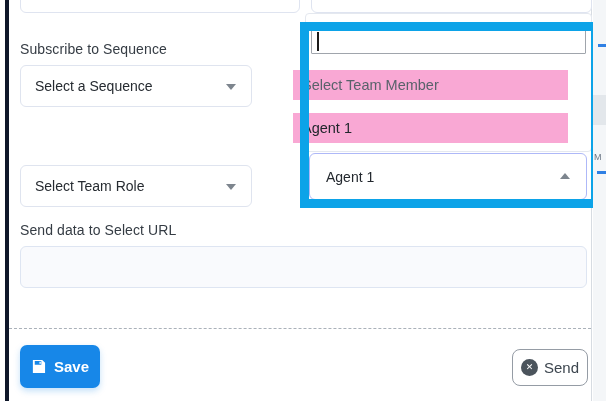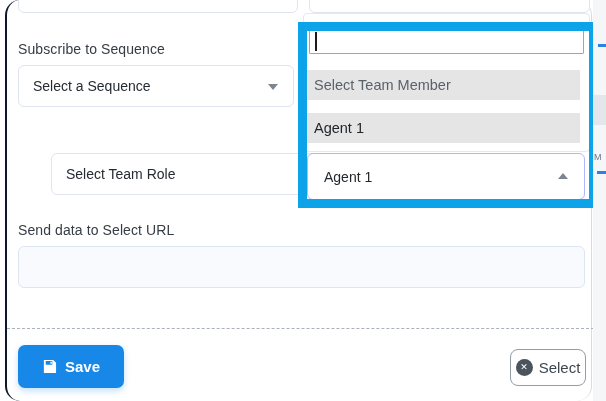--- a/index.html
+++ b/index.html
@@ -8,40 +8,39 @@
 
   .stage {
     position:relative; width:606px; height:401px;
     background:#fff; overflow:hidden;
   }
 
   
   .modal-body {
     position:absolute; left:5px; top:0; width:587px; height:401px;
     background:#fff;
-    border-left:2px solid #0f172a;
+    border-left:4px solid #0f172a;
     border-right:1px solid #d7dce2;
-    border-radius:15px;
   }
 
   
   .top-field {
     position:absolute; top:-32px; height:45px;
     background:#fff; border:1px solid #dfe4f0; border-radius:6px;
   }
   .top-field.left  { left:11px;  width:280px; }
   .top-field.right { left:302px; width:281px; }
 
   .form-label {
     position:absolute; left:11px;
     font-size:14px; color:#353c44; letter-spacing:.1px;
   }
 
   .select-box {
-    position:absolute; left:11px; width:276px; height:42px;
+    position:absolute; left:11px; width:232px; height:42px;
     background:#fff; border:1px solid #dfe4ef; border-radius:6px;
     display:flex; align-items:center; padding:0 14px;
     font-size:14px; color:#262b31; cursor:pointer;
   }
   .caret-down {
     position:absolute; right:15px; top:50%; margin-top:-2px;
     width:0; height:0;
     border-left:5px solid transparent; border-right:5px solid transparent;
     border-top:6px solid #7d858e;
   }
@@ -69,23 +68,23 @@
     background:#fff; border:1px solid #a0a5ac; border-radius:1px;
     font-size:13px; color:#222; padding:0 6px; outline:none;
   }
   .dd-cursor {
     position:absolute; left:308px; top:32px; width:2px; height:19px;
     background:#1b1b1b; animation:blink 1s steps(1,end) infinite;
   }
   @keyframes blink { 50% { opacity:0; } }
 
   .dd-option {
-    position:absolute; left:298px; width:275px; height:30px;
+    position:absolute; left:284px; width:275px; height:30px;
     display:flex; align-items:center; padding-left:9px;
-    font-size:14.5px; background:#e5e5e5; cursor:pointer;
+    font-size:14.5px; background:#f9a8d4; cursor:pointer;
   }
   .dd-option.opt0 { top:70px;  color:#59626b; }
   .dd-option.opt1 { top:113px; color:#21262c; }
 
   .dd-select {
     position:absolute; left:300px; top:153px; width:278px; height:47px;
     background:#fff; border:1px solid #aeb8f8; border-radius:6px;
     display:flex; align-items:center; padding:0 16px;
     font-size:14px; color:#23282e; cursor:pointer;
   }
@@ -95,21 +94,21 @@
     position:absolute; left:291px; top:22px; width:300px; height:186px;
     border:9px solid #0ca3e8; background:transparent; pointer-events:none;
   }
 
   
   .footer-divider {
     position:absolute; left:0; top:328px; width:587px; height:0;
     border-top:1px dashed #aab1b9;
   }
   .btn-save {
-    position:absolute; left:11px; top:345px; width:106px; height:43px;
+    position:absolute; left:11px; top:345px; width:80px; height:43px;
     background:#1787e8; color:#fff; border:none; border-radius:7px;
     font-size:15px; font-weight:bold; font-family:inherit;
     display:flex; align-items:center; justify-content:center; gap:8px;
     cursor:pointer; box-shadow:0 3px 6px rgba(23,135,232,.25);
   }
   .btn-close {
     position:absolute; left:503px; top:349px; width:76px; height:37px;
     background:#fff; color:#3d464f; border:1px solid #959ca5; border-radius:8px;
     font-size:15px; font-family:inherit;
     display:flex; align-items:center; justify-content:center; gap:6px;
@@ -140,21 +139,21 @@
 
     <input class="top-field left" type="text" value="" style="">
     <input class="top-field right" type="text" value="" style="">
 
     <div class="form-label" style="top:41px;">Subscribe to Sequence</div>
     <div class="select-box" style="top:65px;">
       <span>Select a Sequence</span>
       <span class="caret-down"></span>
     </div>
 
-    <div class="select-box" style="top:153px;margin-left:33px;">
+    <div class="select-box" style="top:165px;">
       <span>Select Team Role</span>
       <span class="caret-down"></span>
     </div>
 
     <div class="dd-panel"></div>
     <input class="dd-search" type="text" value="" style="">
     <div class="dd-cursor"></div>
     <div class="dd-option opt0">Select Team Member</div>
     <div class="dd-option opt1">Agent 1</div>
     <div class="dd-select">
@@ -169,21 +168,21 @@
 
     <div class="footer-divider"></div>
     <button class="btn-save">
       <svg width="15" height="15" viewBox="0 0 16 16">
         <path fill="#ffffff" d="M2 1h10l3 3v11H2V1zm2 1v4h7V2H4zm5 1h1.5v2H9V3zM4 9h8v5H4V9z"></path>
       </svg>
       <span>Save</span>
     </button>
     <button class="btn-close">
       <span class="close-circle">✕</span>
-      <span>Select</span>
+      <span>Send</span>
     </button>
   </div>
 
   <div class="right-strip">
     <div class="frag-blue-bar-1"></div>
     <div class="frag-gray-block"></div>
     <div class="frag-letter">M</div>
     <div class="frag-blue-bar-2"></div>
   </div>
 

